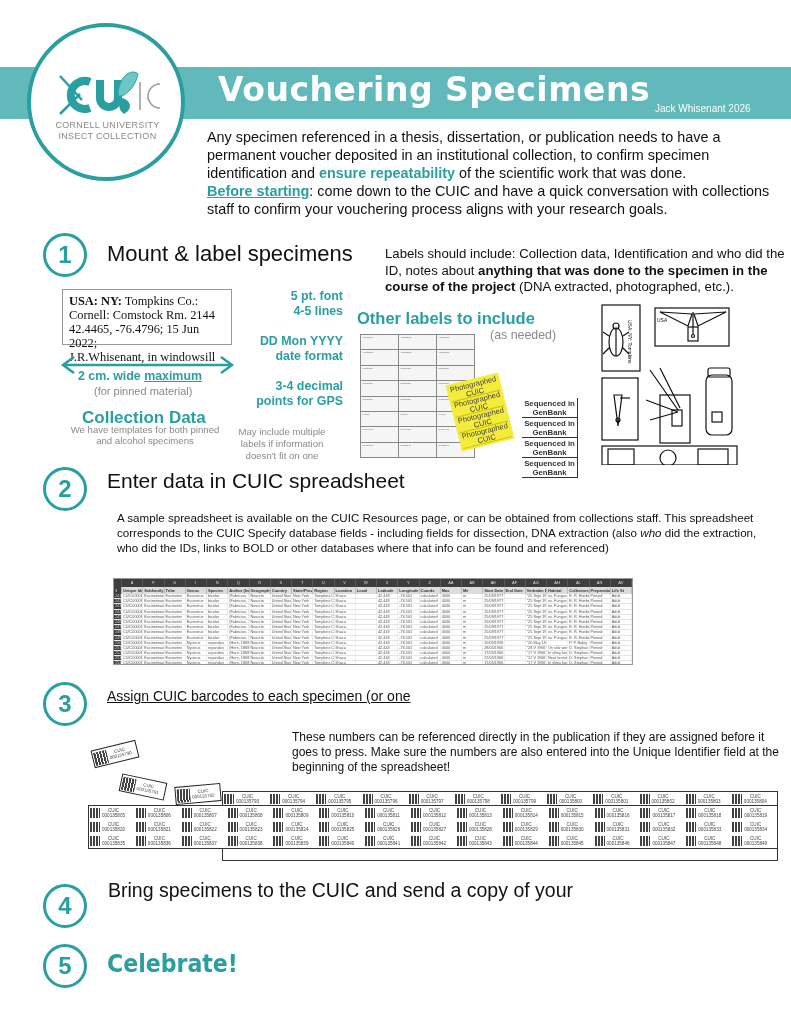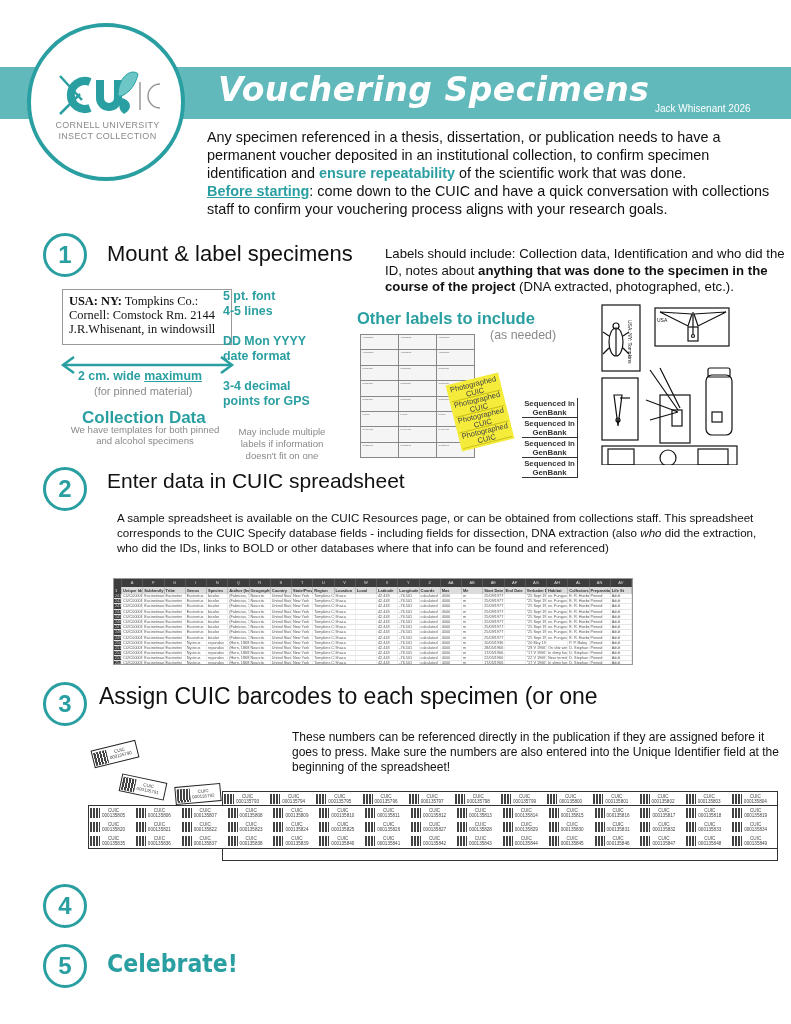--- a/index.html
+++ b/index.html
@@ -3,21 +3,21 @@
 <meta charset="utf-8">
 <style>
   * { box-sizing: border-box; margin: 0; padding: 0; }
   html, body { width: 791px; height: 1024px; background: #ffffff; overflow: hidden; }
   body { position: relative; font-family: "Liberation Sans", sans-serif; color: #111; }
 
   .abs { position: absolute; }
 
   
   .band { left: 0; top: 67px; width: 791px; height: 52px; background: #62b9bb; }
-  .title { left: 218px; top: 70px; font-size: 33px; font-weight: bold; color: #fff; letter-spacing: 0.5px; font-family: "DejaVu Sans", sans-serif; font-style: italic; }
+  .title { left: 218px; top: 70px; font-size: 33px; font-weight: bold; color: #fff; letter-spacing: 0.5px; font-family: "DejaVu Sans", sans-serif; }
   .author { left: 655px; top: 103px; font-size: 10px; color: #fff; }
 
   
   .logo { left: 27px; top: 23px; width: 158px; height: 158px; border: 4px solid #2a9fa1; border-radius: 50%; background: #fff; }
   .logo-mark { left: 52px; top: 70px; width: 110px; height: 50px; }
   .logo-t1 { left: 50px; top: 120px; width: 115px; text-align: center; font-size: 9px; color: #8a8a8a; letter-spacing: 0.3px; line-height: 11px; }
 
   .intro { left: 207px; top: 128px; width: 580px; font-size: 14.4px; line-height: 18px; color: #111; }
   .teal { color: #2a9fa1; font-weight: bold; }
   .teal-u { color: #2a9fa1; font-weight: bold; text-decoration: underline; }
@@ -28,21 +28,21 @@
 
   
   .label-box { left: 62px; top: 289px; width: 170px; height: 56px; border: 1px solid #999; padding: 4px 6px; font-family: "Liberation Serif", serif; font-size: 12.4px; line-height: 14px; color: #111; }
   .arrow { left: 60px; top: 356px; width: 175px; height: 18px; }
   .width-lbl { left: 78px; top: 369px; font-size: 12.4px; font-weight: bold; color: #2a9fa1; }
   .width-lbl u { text-decoration: underline; }
   .pinned-note { left: 94px; top: 385px; font-size: 11px; color: #8a8a8a; }
   .coll-title { left: 82px; top: 408px; font-size: 17px; font-weight: bold; color: #2a9fa1; }
   .coll-note { left: 70px; top: 424px; width: 150px; text-align: center; font-size: 9.6px; color: #8a8a8a; line-height: 11px; }
 
-  .rule { text-align: left; font-size: 12.4px; font-weight: bold; color: #2a9fa1; line-height: 15px; width: 120px; }
+  .rule { text-align: right; font-size: 12.4px; font-weight: bold; color: #2a9fa1; line-height: 15px; width: 120px; }
   .rule1 { left: 223px; top: 289px; }
   .rule2 { left: 223px; top: 334px; }
   .rule3 { left: 223px; top: 379px; }
   .multi-note { left: 228px; top: 426px; width: 108px; text-align: center; font-size: 9.6px; color: #8a8a8a; line-height: 12px; }
 
   .labels-incl { left: 385px; top: 246px; width: 400px; font-size: 13.2px; line-height: 16.5px; color: #111; }
   .other-title { left: 357px; top: 309px; font-size: 16.5px; font-weight: bold; color: #2a9fa1; }
   .as-needed { left: 490px; top: 328px; font-size: 12.4px; color: #8a8a8a; }
 
   .mini-grid { left: 360px; top: 334px; width: 115px; height: 124px; display: grid; grid-template-columns: repeat(3, 1fr); grid-template-rows: repeat(8, 1fr); gap: 1px; background: #888; border: 1px solid #888; }
@@ -115,20 +115,21 @@
   <span>Any specimen referenced in a thesis, dissertation, or publication needs to have a permanent voucher deposited in an institutional collection, to confirm specimen identification and </span><span class="teal">ensure repeatability</span><span> of the scientific work that was done.</span><br>
   <span class="teal-u">Before starting</span><span>: come down to the CUIC and have a quick conversation with collections staff to confirm your vouchering process aligns with your research goals.</span>
 </div>
 
 <div class="abs step-num" style="left:43px;top:233px;">1</div>
 <div class="abs step-title" style="left:107px;top:241px;font-size:22px;">Mount &amp; label specimens</div>
 
 <div class="abs label-box">
   <div><b>USA: NY:</b><span> Tompkins Co.:</span></div>
   <div>Cornell: Comstock Rm. 2144</div>
+  <div>42.4465, -76.4796; 15 Jun 2022;</div>
   <div>J.R.Whisenant, in windowsill</div>
 </div>
 <svg class="abs arrow" viewBox="0 0 175 18">
   <line x1="4" y1="9" x2="171" y2="9" stroke="#2a9fa1" stroke-width="2.5"></line>
   <polyline points="14,1 3,9 14,17" fill="none" stroke="#2a9fa1" stroke-width="2.5"></polyline>
   <polyline points="161,1 172,9 161,17" fill="none" stroke="#2a9fa1" stroke-width="2.5"></polyline>
 </svg>
 <div class="abs width-lbl"><span>2 cm. wide </span><u>maximum</u></div>
 <div class="abs pinned-note">(for pinned material)</div>
 <div class="abs coll-title">Collection Data</div>
@@ -671,21 +672,21 @@
         <span>"17 V 1966"</span>
         <span>In slimy fungus</span>
         <span>D. Stephan</span>
         <span>Pinned</span>
         <span>Adult</span>
       </div>
     </div>
 </div>
 
 <div class="abs step-num" style="left:43px;top:682px;">3</div>
-<div class="abs step-title" style="left:99px;top:683px;font-size:23px;">
+<div class="abs step-title" style="left:107px;top:683px;font-size:14px;text-decoration:underline;">
   <div>Assign CUIC barcodes to each specimen (or one</div>
 </div>
 <div class="abs s3-text">These numbers can be referenced directly in the publication if they are assigned before it goes to press. Make sure the numbers are also entered into the Unique Identifier field at the beginning of the spreadsheet!</div>
 
 <div class="abs loose-bc bc1">
   <div class="qr"></div>
   <div class="bc-text">
       <div>CUIC</div>
       <div>000135790</div>
     </div>
@@ -1112,16 +1113,17 @@
         <div class="bc-text">
           <div>CUIC</div>
           <div>000135849</div>
         </div>
       </div>
     </div>
   </div>
 
 <div class="abs step-num" style="left:43px;top:884px;">4</div>
 <div class="abs s4-title">
+  <div>Bring specimens to the CUIC and send a copy of your</div>
 </div>
 
 <div class="abs step-num" style="left:43px;top:944px;">5</div>
 <div class="abs s5-title">Celebrate!</div>
 
 </body></html>

